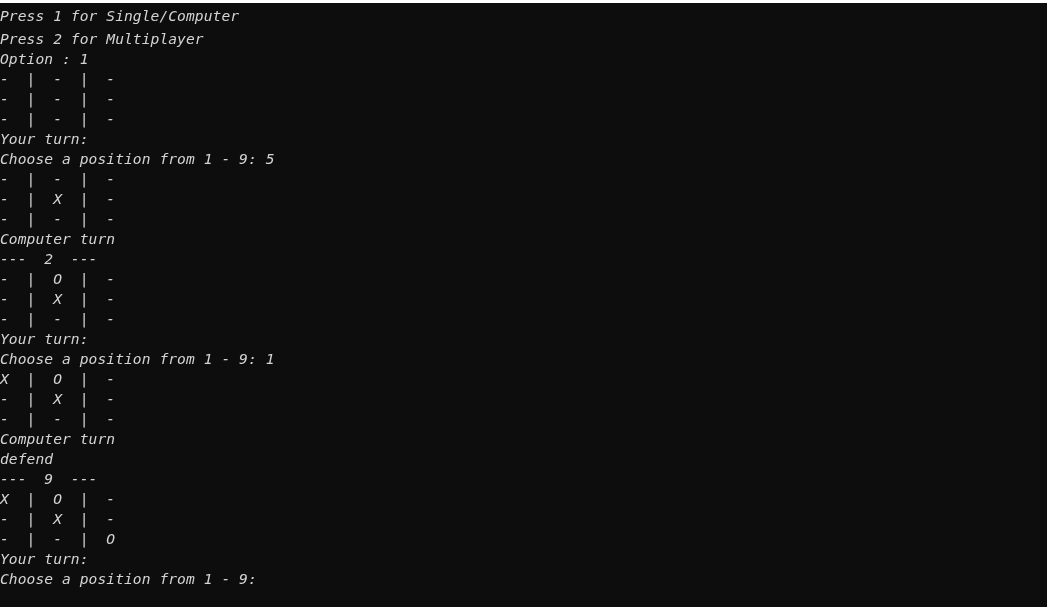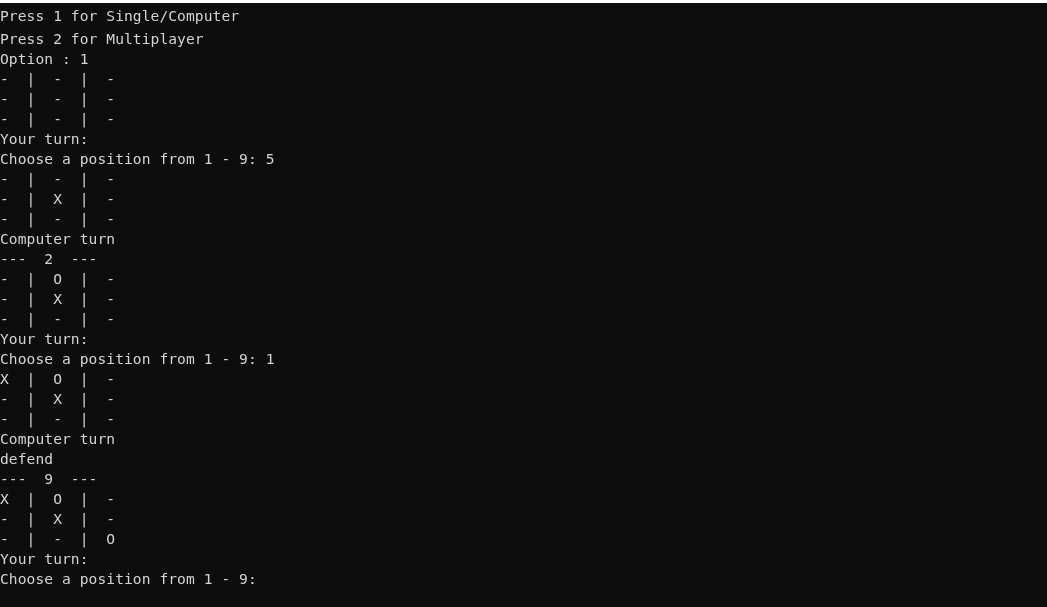--- a/index.html
+++ b/index.html
@@ -7,20 +7,21 @@
     margin: 0;
     padding: 0;
     background: #0d0d0d;
   }
   #terminal-window {
     position: relative;
     width: 1047px;
     height: 607px;
     background: #0d0d0d;
     overflow: hidden;
+    font-style: italic;
   }
   #title-strip {
     position: absolute;
     top: 0;
     left: 0;
     width: 1047px;
     height: 3px;
     background: #ffffff;
   }
   #console-output {

